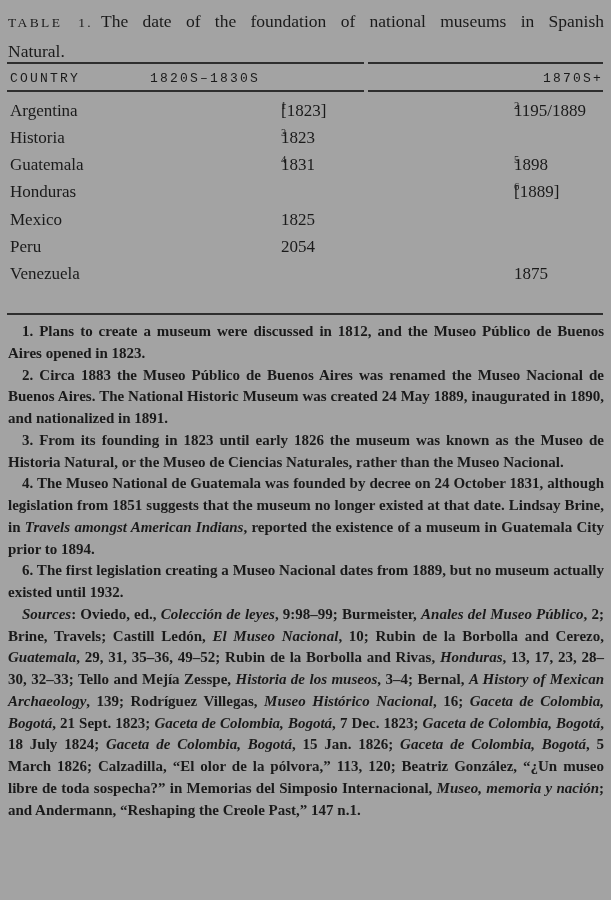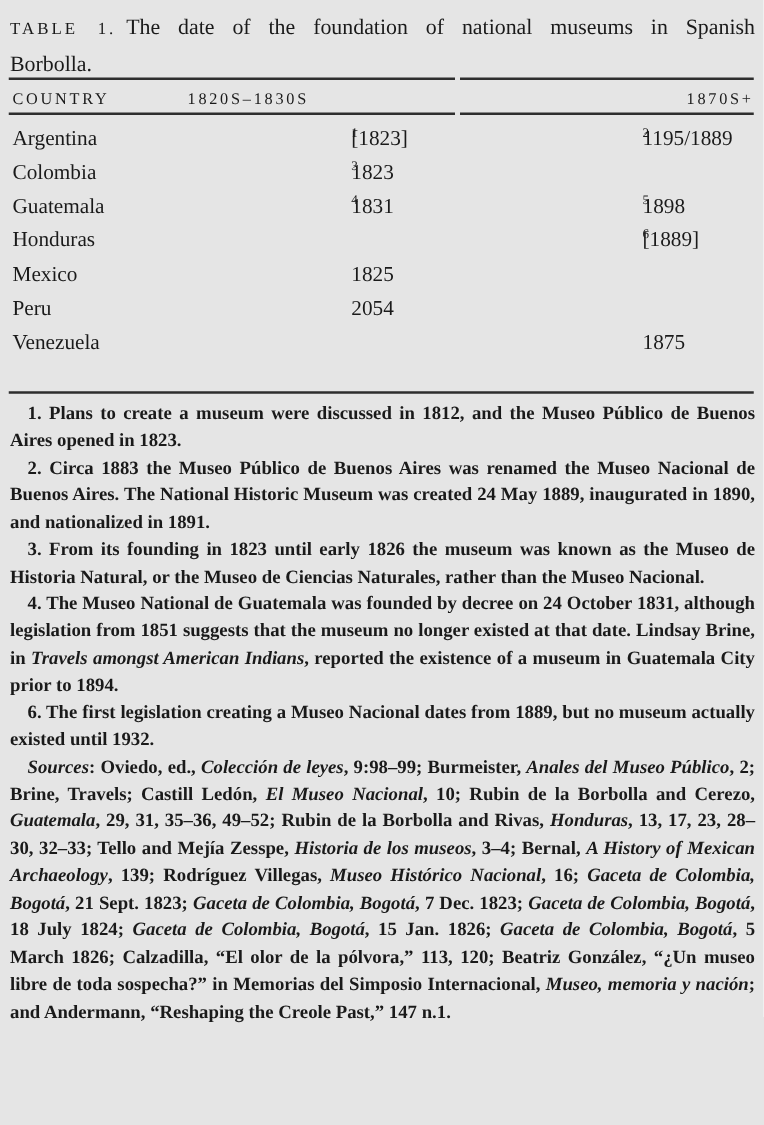--- a/index.html
+++ b/index.html
@@ -1,37 +1,37 @@
 <!DOCTYPE html>
 <html lang="en"><head>
 <meta charset="utf-8">
 <style>
   html,body{margin:0;padding:0;background:#ffffff;}
   .page{
     position:relative;
     width:611px;height:900px;
-    background:#e5e5e5;
+    background:#a3a3a3;
     color:#1a1a1a;
     font-family:"Liberation Serif","DejaVu Serif",serif;
     overflow:hidden;
   }
   
   .title{position:absolute;top:7px;left:8px;width:596px;font-size:17.5px;line-height:28px;}
   .title-line1{text-align:justify;text-align-last:justify;white-space:normal;}
   .sc-label{font-size:13.5px;letter-spacing:2.4px;}
   .title-rest{margin-left:0.45em;}
   
   .rule{position:absolute;height:1.5px;background:#2e2e2e;}
   .rule-a1{top:62px;left:7px;width:357px;}
   .rule-a2{top:62px;left:368px;width:235px;}
   .rule-b1{top:90px;left:7px;width:357px;}
   .rule-b2{top:90px;left:368px;width:235px;}
   .rule-c {top:313px;left:7px;width:596px;}
   
-  .thead span{position:absolute;top:69px;font-size:13px;letter-spacing:2.2px;line-height:20px;}
+  .thead span{position:absolute;top:69px;font-size:13px;letter-spacing:2.2px;line-height:20px;font-family:Liberation Mono, monospace;}
   .h-country{left:10px;}
   .h-mid{left:150px;width:212px;text-align:left;}
   .h-right{left:400px;width:203px;text-align:right;}
   
   .tbody{position:absolute;top:97px;left:0;width:611px;}
   .trow{position:relative;height:27.15px;font-size:17px;line-height:27.15px;}
   .trow span{position:absolute;top:0;white-space:nowrap;}
   .c-country{left:10px;}
   .c-1820s{left:281px;text-align:right;}
   .c-1870s{left:514px;}
@@ -48,21 +48,21 @@
 </style>
 </head>
 <body>
 
 <div class="page">
 
   <div class="title">
     <div class="title-line1">
       <span class="sc-label">TABLE 1.</span><span class="title-rest">The date of the foundation of national museums in Spanish</span>
     </div>
-    <div class="title-line2">Borbolla.</div>
+    <div class="title-line2">Natural.</div>
   </div>
 
   <div class="rule rule-a1"></div>
   <div class="rule rule-a2"></div>
 
   <div class="thead">
     <span class="h-country">COUNTRY</span>
     <span class="h-mid">1820S–1830S</span>
     <span class="h-right">1870S+</span>
   </div>
@@ -70,21 +70,21 @@
   <div class="rule rule-b1"></div>
   <div class="rule rule-b2"></div>
 
   <div class="tbody">
     <div class="trow">
       <span class="c-country">Argentina</span>
       <span class="c-1820s"><span>[1823]</span><sup>1</sup></span>
       <span class="c-1870s"><span>1195/1889</span><sup>2</sup></span>
     </div>
     <div class="trow">
-      <span class="c-country">Colombia</span>
+      <span class="c-country">Historia</span>
       <span class="c-1820s"><span>1823</span><sup>3</sup></span>
       <span class="c-1870s"></span>
     </div>
     <div class="trow">
       <span class="c-country">Guatemala</span>
       <span class="c-1820s"><span>1831</span><sup>4</sup></span>
       <span class="c-1870s"><span>1898</span><sup>5</sup></span>
     </div>
     <div class="trow">
       <span class="c-country">Honduras</span>

